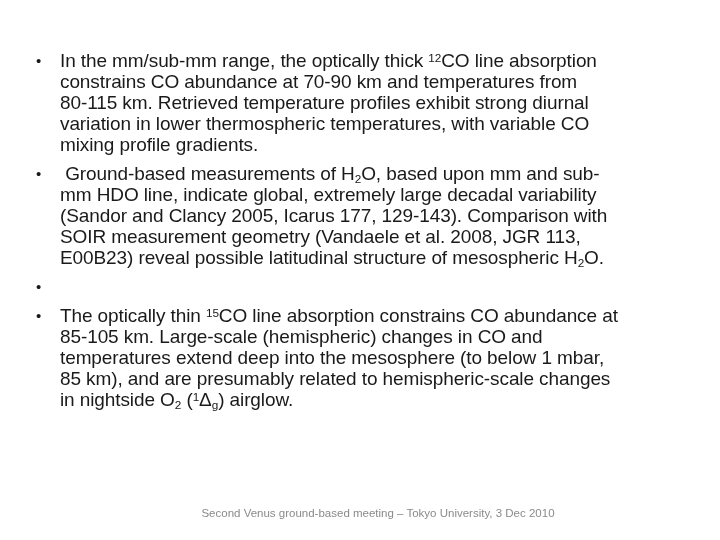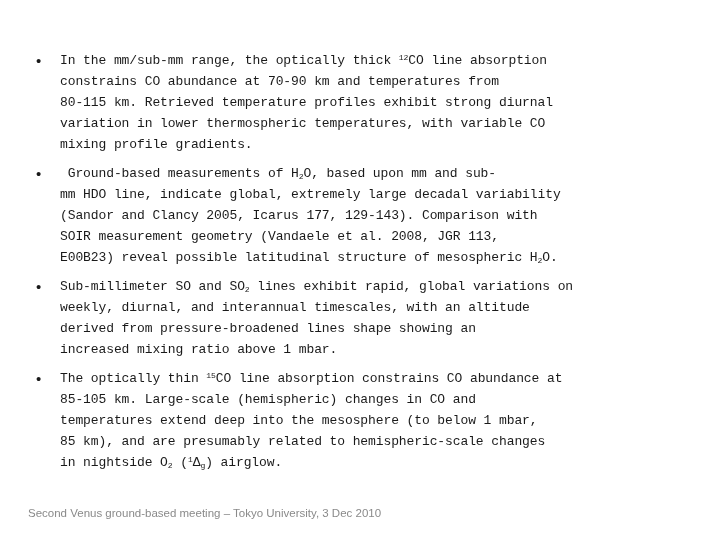--- a/index.html
+++ b/index.html
@@ -24,40 +24,39 @@
     margin-bottom: 8px;
   }
   .bullet-glyph {
     flex: 0 0 24px;
     width: 24px;
     font-size: 15px;
     line-height: 21px;
     color: #1a1a1a;
   }
   .bullet-text {
-    font-size: 13px;
+    font-size: 19px;
     line-height: 21px;
     white-space: pre;
     letter-spacing: -0.1px;
-    font-family: Liberation Mono, monospace;
   }
   .bullet-text sup, .bullet-text sub {
     font-size: 62%;
     line-height: 0;
     position: relative;
     vertical-align: baseline;
   }
   .bullet-text sup { top: -0.45em; }
   .bullet-text sub { top: 0.28em; }
   .footer {
     position: absolute;
-    left: 0;
+    left: 8px;
     right: 0;
     top: 506px;
-    text-align: left;
+    text-align: center;
     font-size: 11.5px;
     line-height: 15px;
     color: #8a8a8a;
     padding-left: 28px;
   }
 </style>
 </head>
 <body>
 
 <div class="slide">
@@ -68,21 +67,20 @@
       <div class="bullet-text">In the mm/sub-mm range, the optically thick <sup>12</sup>CO line absorption<br>constrains CO abundance at 70-90 km and temperatures from<br>80-115 km. Retrieved temperature profiles exhibit strong diurnal<br>variation in lower thermospheric temperatures, with variable CO<br>mixing profile gradients.</div>
     </div>
 
     <div class="bullet-row">
       <span class="bullet-glyph">•</span>
       <div class="bullet-text"> Ground-based measurements of H<sub>2</sub>O, based upon mm and sub-<br>mm HDO line, indicate global, extremely large decadal variability<br>(Sandor and Clancy 2005, Icarus 177, 129-143). Comparison with<br>SOIR measurement geometry (Vandaele et al. 2008, JGR 113,<br>E00B23) reveal possible latitudinal structure of mesospheric H<sub>2</sub>O.</div>
     </div>
 
     <div class="bullet-row">
       <span class="bullet-glyph">•</span>
-      <div class="bullet-text">Sub-millimeter SO and SO<sub>2</sub> lines exhibit rapid, global variations on<br>weekly, diurnal, and interannual timescales, with an altitude<br>derived from pressure-broadened lines shape showing an<br>increased mixing ratio above 1 mbar.</div>
     </div>
 
     <div class="bullet-row">
       <span class="bullet-glyph">•</span>
       <div class="bullet-text">The optically thin <sup>15</sup>CO line absorption constrains CO abundance at<br>85-105 km. Large-scale (hemispheric) changes in CO and<br>temperatures extend deep into the mesosphere (to below 1 mbar,<br>85 km), and are presumably related to hemispheric-scale changes<br>in nightside O<sub>2</sub> (<sup>1</sup>Δ<sub>g</sub>) airglow.</div>
     </div>
 
   </div>
 
   <div class="footer">Second Venus ground-based meeting – Tokyo University, 3 Dec 2010</div>

